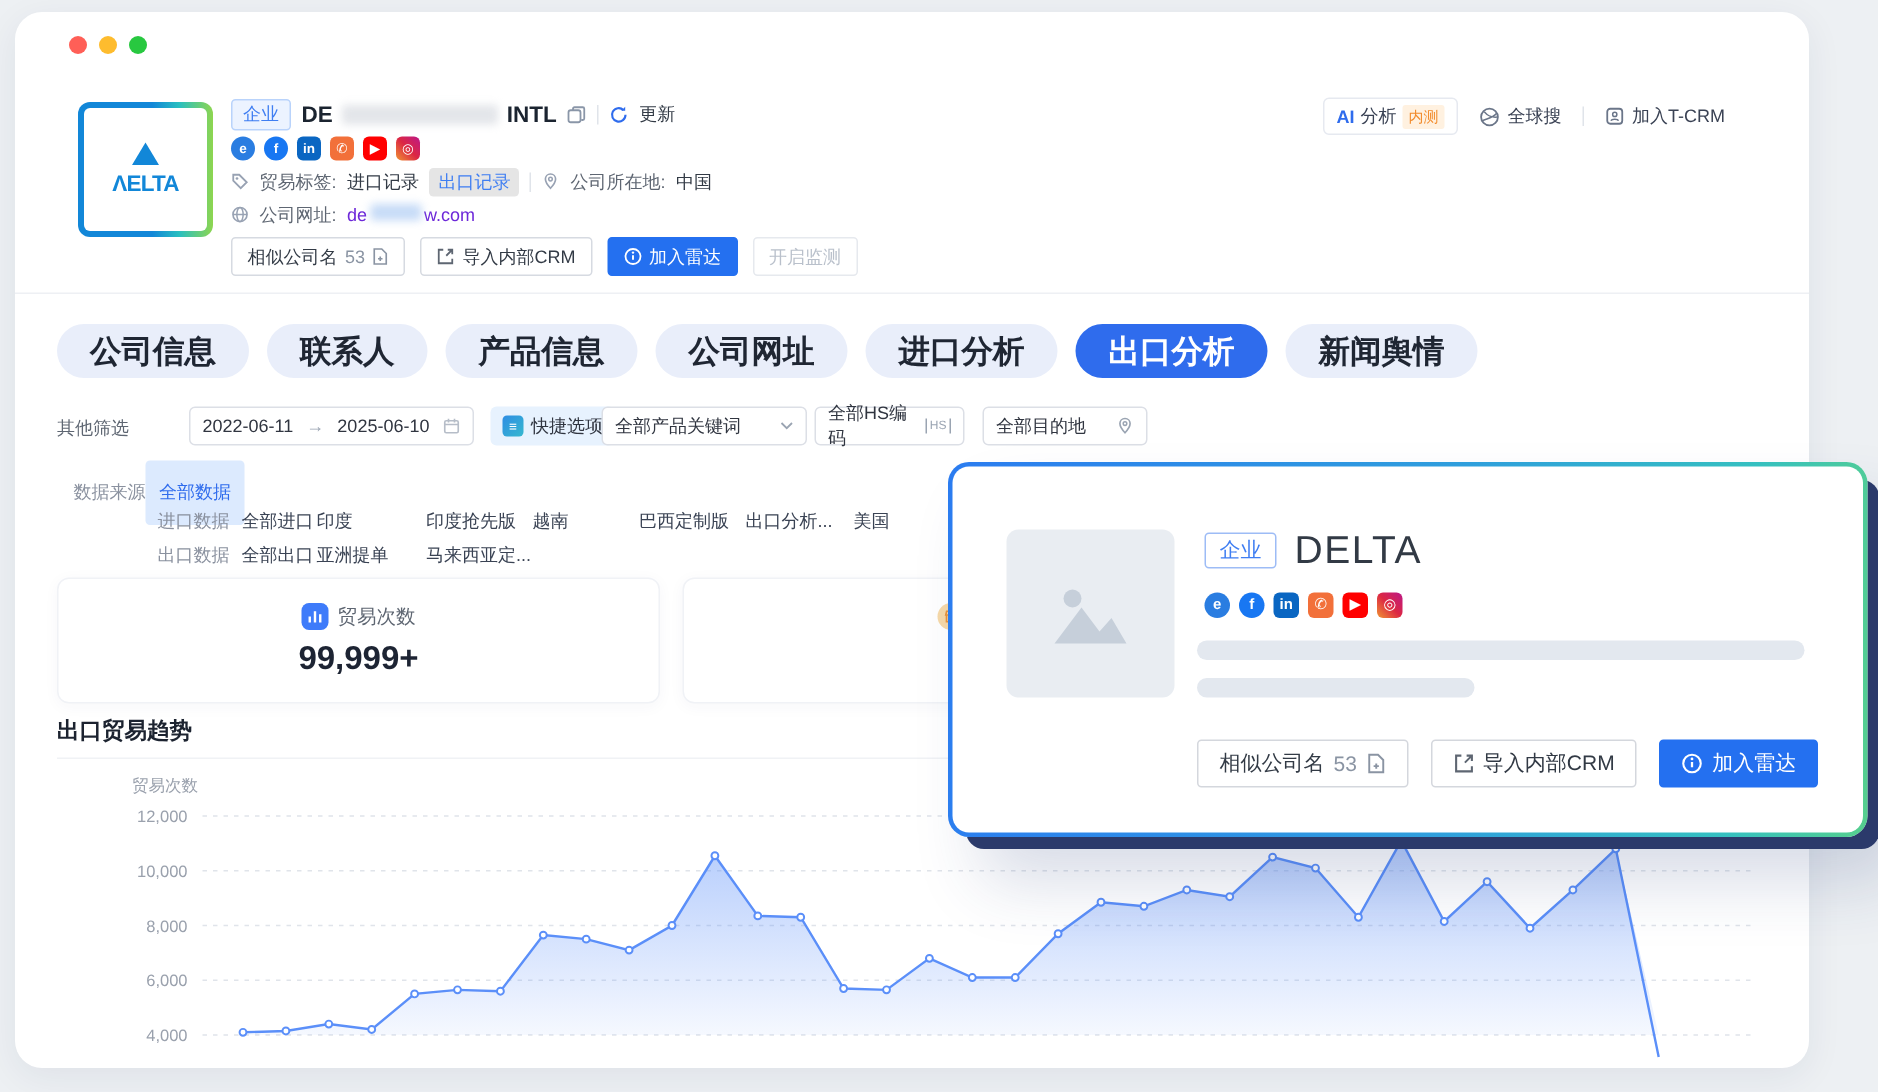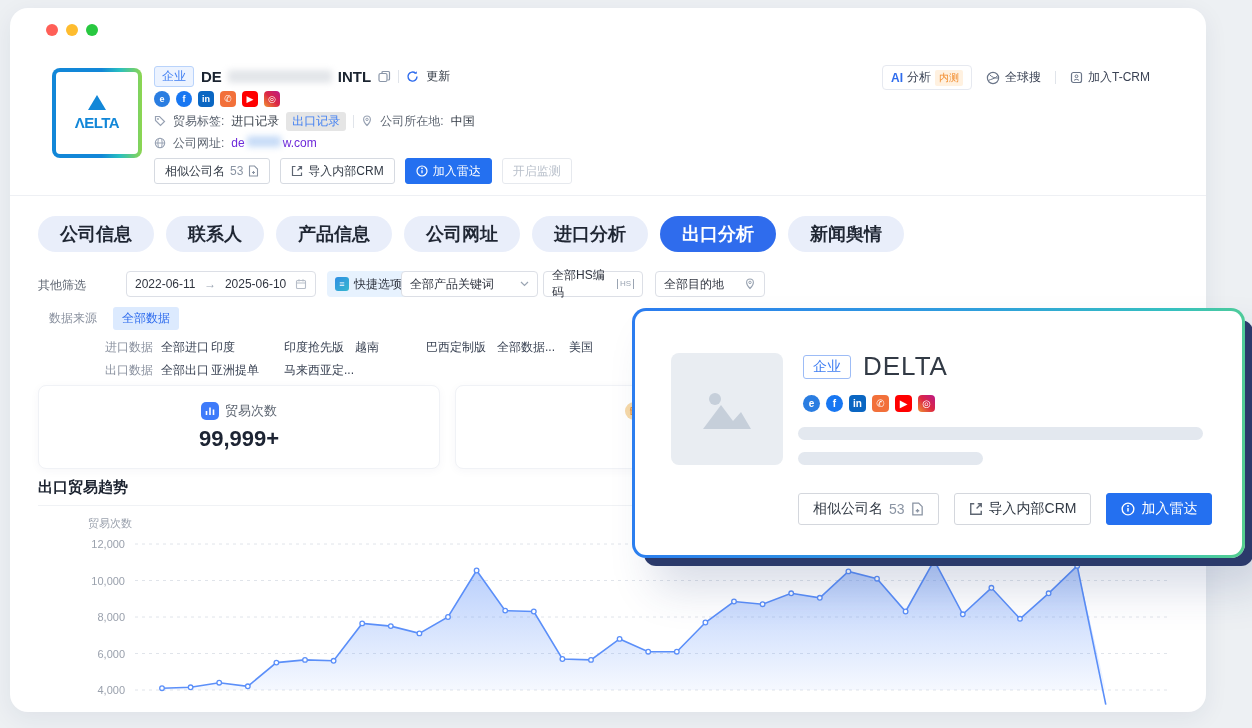--- a/index.html
+++ b/index.html
@@ -56,39 +56,39 @@
              padding:3px 8px; background:#fff; }
   .ai-chip b { color:#2f6ced; }
   .badge-orange { background:#fff1e0; color:#f28c2d; font-size:10px; padding:1px 4px; border-radius:2px; }
   .tr-item { display:inline-flex; align-items:center; gap:5px; cursor:pointer; }
 
   .hdivider { position:absolute; left:0; top:187px; width:100%; height:1px; background:#eef0f4; }
 
   
   .tabs { position:absolute; left:28px; top:208px; display:flex; gap:12px; }
   .tab { height:36px; padding:0 22px; display:inline-flex; align-items:center; border-radius:18px;
-         background:#e9eefa; color:#1f2633; font-size:18px; font-weight:600; cursor:pointer; }
+         background:#e9eefa; color:#1f2633; font-size:21px; font-weight:600; cursor:pointer; }
   .tab.active { background:#2f6ced; color:#fff; }
 
   
   .fbar { position:absolute; left:0; top:263px; width:100%; height:26px; font-size:12px; color:#5e6672; }
   .fbar .flabel { position:absolute; top:6px; }
   .fbox { position:absolute; top:0; height:26px; border:1px solid #dcdfe6; border-radius:4px; background:#fff;
           display:flex; align-items:center; gap:6px; padding:0 8px; color:#303540; }
   .quick-chip { position:absolute; top:0; height:26px; background:#e7f2fe; border-radius:4px;
                 display:flex; align-items:center; gap:5px; padding:0 8px; color:#303540; cursor:pointer; }
   .qicon { width:14px; height:14px; border-radius:3px; background:linear-gradient(135deg,#2f8de4,#35b8cf);
            display:inline-flex; align-items:center; justify-content:center; color:#fff; font-size:9px; }
   .bracket-icon { font-size:8px; color:#9aa4b2; border-left:1px solid #9aa4b2; border-right:1px solid #9aa4b2;
                   padding:0 2px; line-height:10px; }
 
   
-  .ds-head { position:absolute; left:39px; top:299px; display:flex; gap:16px; align-items:center; font-size:12px; }
+  .ds-head { position:absolute; left:39px; top:299px; display:flex; gap:0; align-items:center; font-size:12px; }
   .ds-label { color:#8a919f; }
-  .ds-all { background:#dcEAFe; background:#dceafe; color:#2f6ced; padding:3px 9px; border-radius:3px; cursor:pointer; }
+  .ds-all { background:#dcEAFe; background:#dceafe; color:#2f6ced; padding:13px 9px; border-radius:3px; cursor:pointer; }
   .ds-row { position:absolute; left:95px; display:grid; grid-template-columns:56px 50px 73px 71px 71px 71px 72px auto;
             font-size:12px; color:#3a4354; }
   .ds-row .ds-label { color:#8a919f; }
   .ds-row span { cursor:pointer; }
 
   
   .card { position:absolute; top:377px; height:84px; width:402px; border:1px solid #f0f2f6; border-radius:8px;
           background:#fff; box-shadow:0 2px 10px rgba(40,60,100,.04); display:flex; flex-direction:column;
           align-items:center; justify-content:center; gap:6px; }
   .card .crow { display:flex; align-items:center; gap:6px; font-size:13px; color:#5e6672; }
@@ -304,21 +304,21 @@
       <span class="ds-label">数据来源</span>
       <span class="ds-all">全部数据</span>
     </div>
     <div class="ds-row" style="top:331px;">
       <span class="ds-label">进口数据</span>
       <span>全部进口</span>
       <span>印度</span>
       <span>印度抢先版</span>
       <span>越南</span>
       <span>巴西定制版</span>
-      <span>全部数据...</span>
+      <span>出口分析...</span>
       <span>美国</span>
     </div>
     <div class="ds-row" style="top:354px;">
       <span class="ds-label">出口数据</span>
       <span>全部出口</span>
       <span>亚洲提单</span>
       <span>马来西亚定...</span>
     </div>
 
     <div class="card" style="left:28px;">

